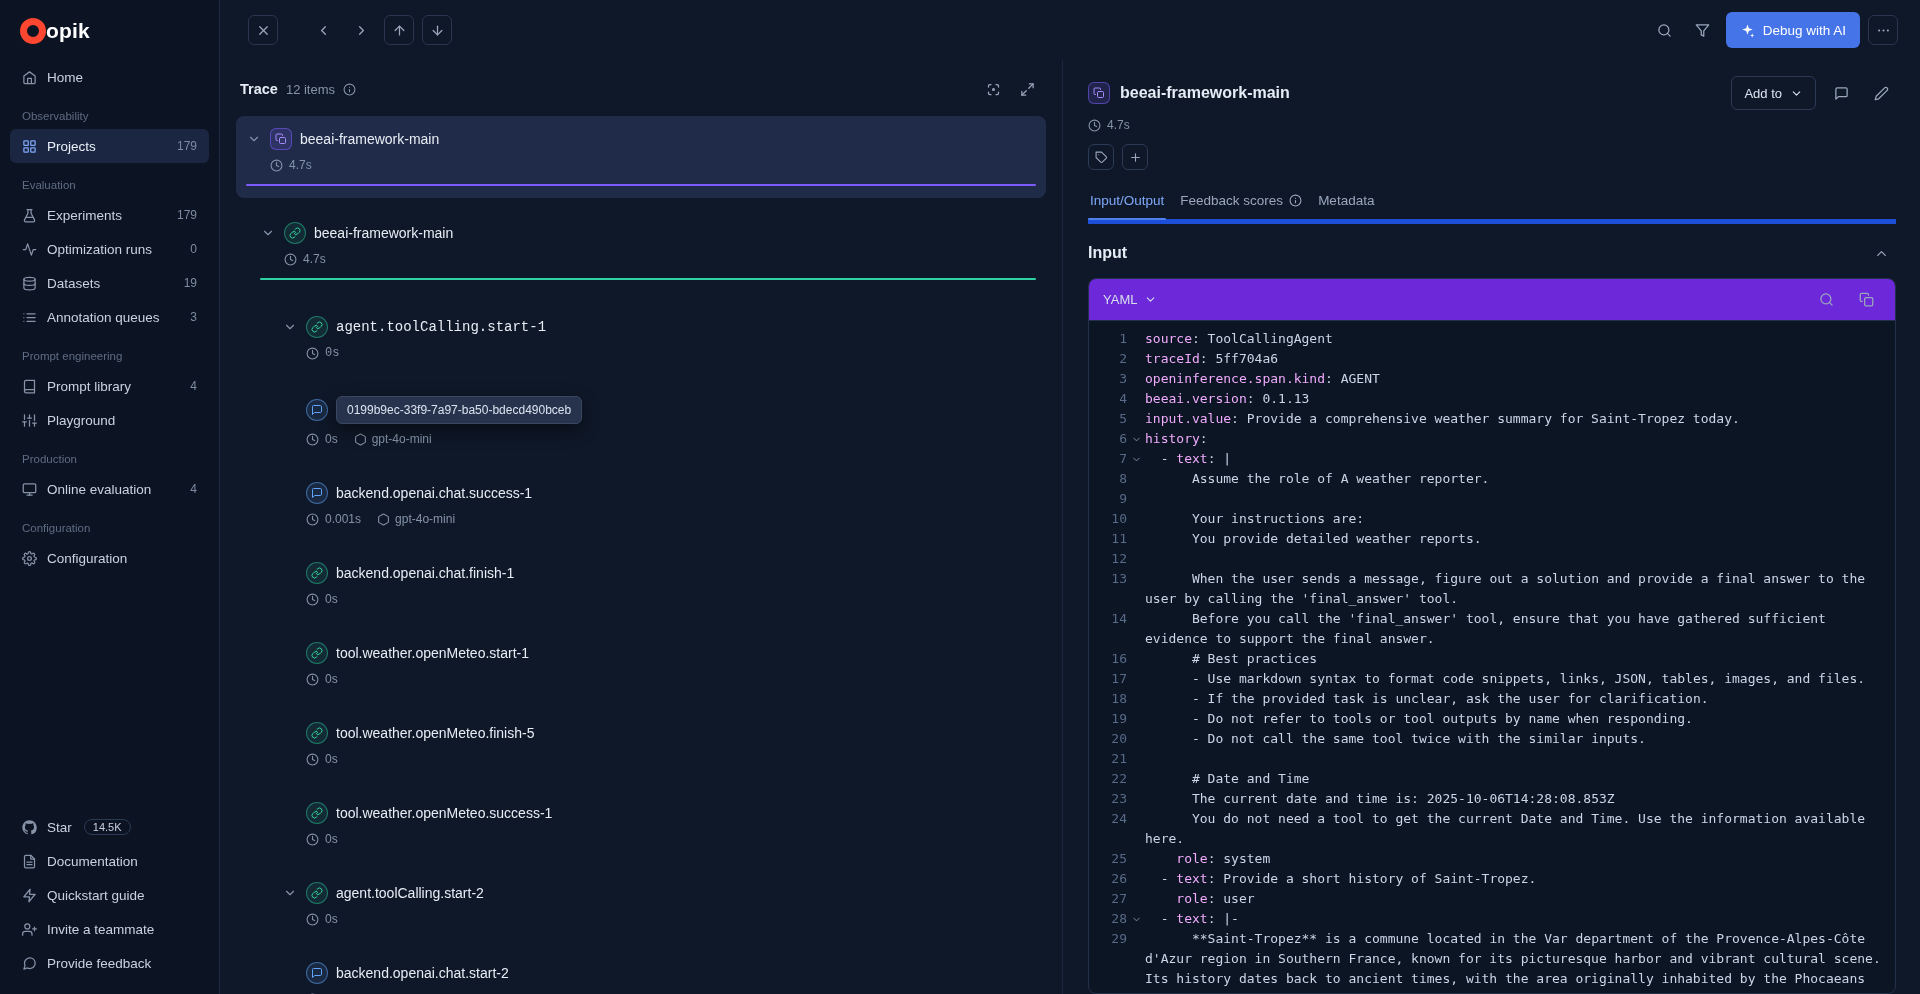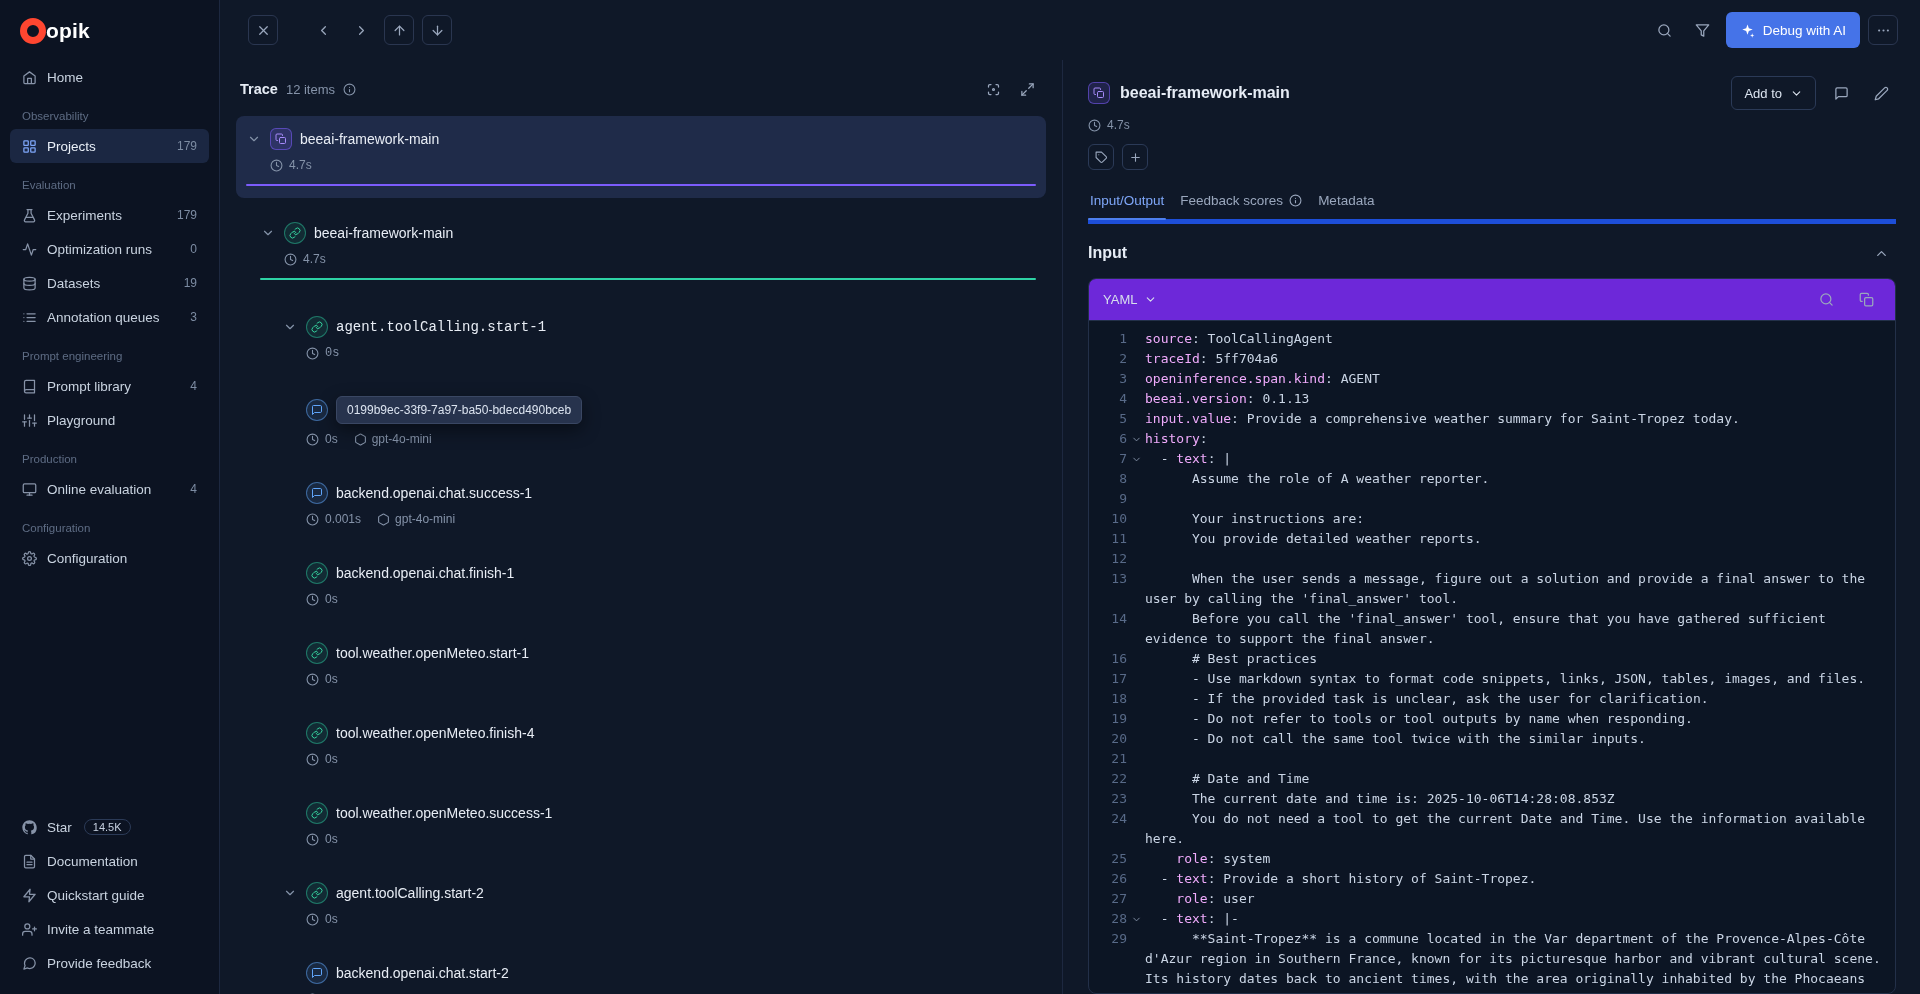--- a/index.html
+++ b/index.html
@@ -555,21 +555,21 @@
           </div>
         </div>
         <div class="tree-row" style="padding-left: 70px;">
           <div class="row-line1">
             <span class="row-icon link">
               <svg viewBox="0 0 24 24" fill="none" stroke="currentColor" stroke-width="2" stroke-linecap="round" stroke-linejoin="round">
                 <path d="M10 13a5 5 0 0 0 7.54.54l3-3a5 5 0 0 0-7.07-7.07l-1.72 1.71"></path>
                 <path d="M14 11a5 5 0 0 0-7.54-.54l-3 3a5 5 0 0 0 7.07 7.07l1.71-1.71"></path>
               </svg>
             </span>
-            <span class="row-name">tool.weather.openMeteo.finish-4</span>
+            <span class="row-name">tool.weather.openMeteo.finish-5</span>
           </div>
           <div class="row-meta" style="margin-left:0px">
             <span class="ic">
               <svg viewBox="0 0 24 24" fill="none" stroke="currentColor" stroke-width="2" stroke-linecap="round" stroke-linejoin="round">
                 <circle cx="12" cy="12" r="10"></circle>
                 <polyline points="12 6 12 12 16 14"></polyline>
               </svg>
             </span>
             <span>0s</span>
           </div>

